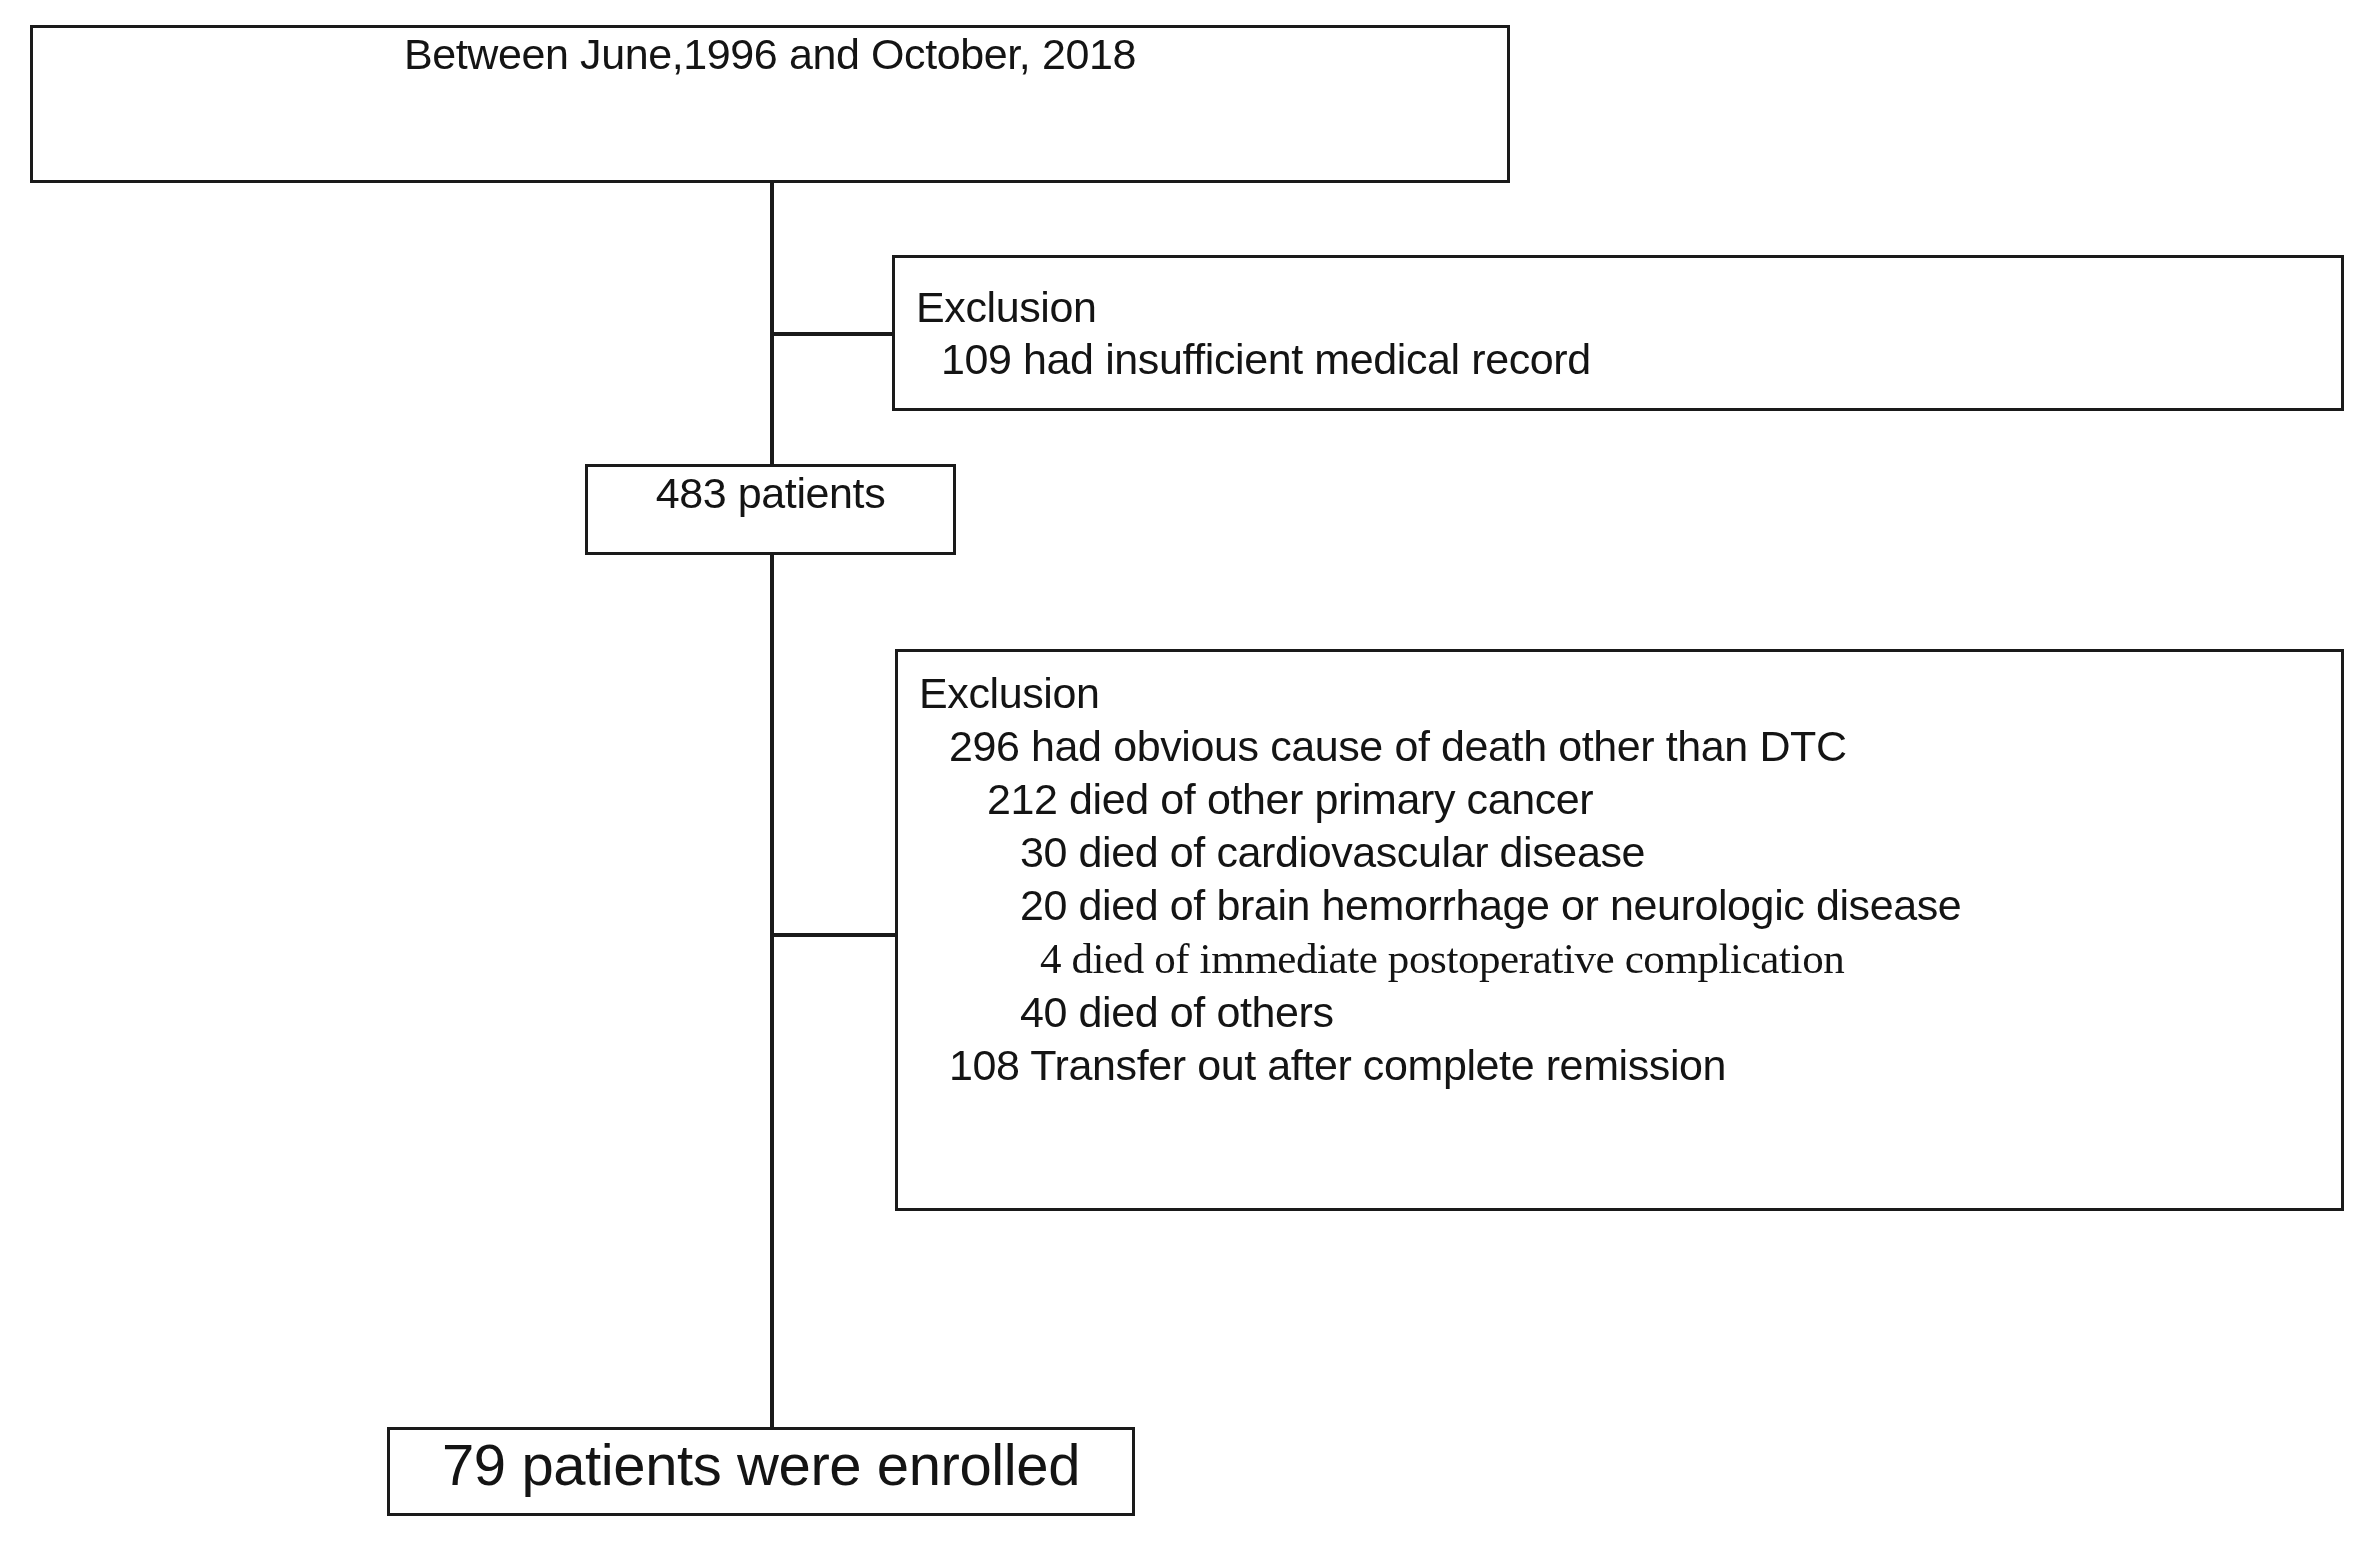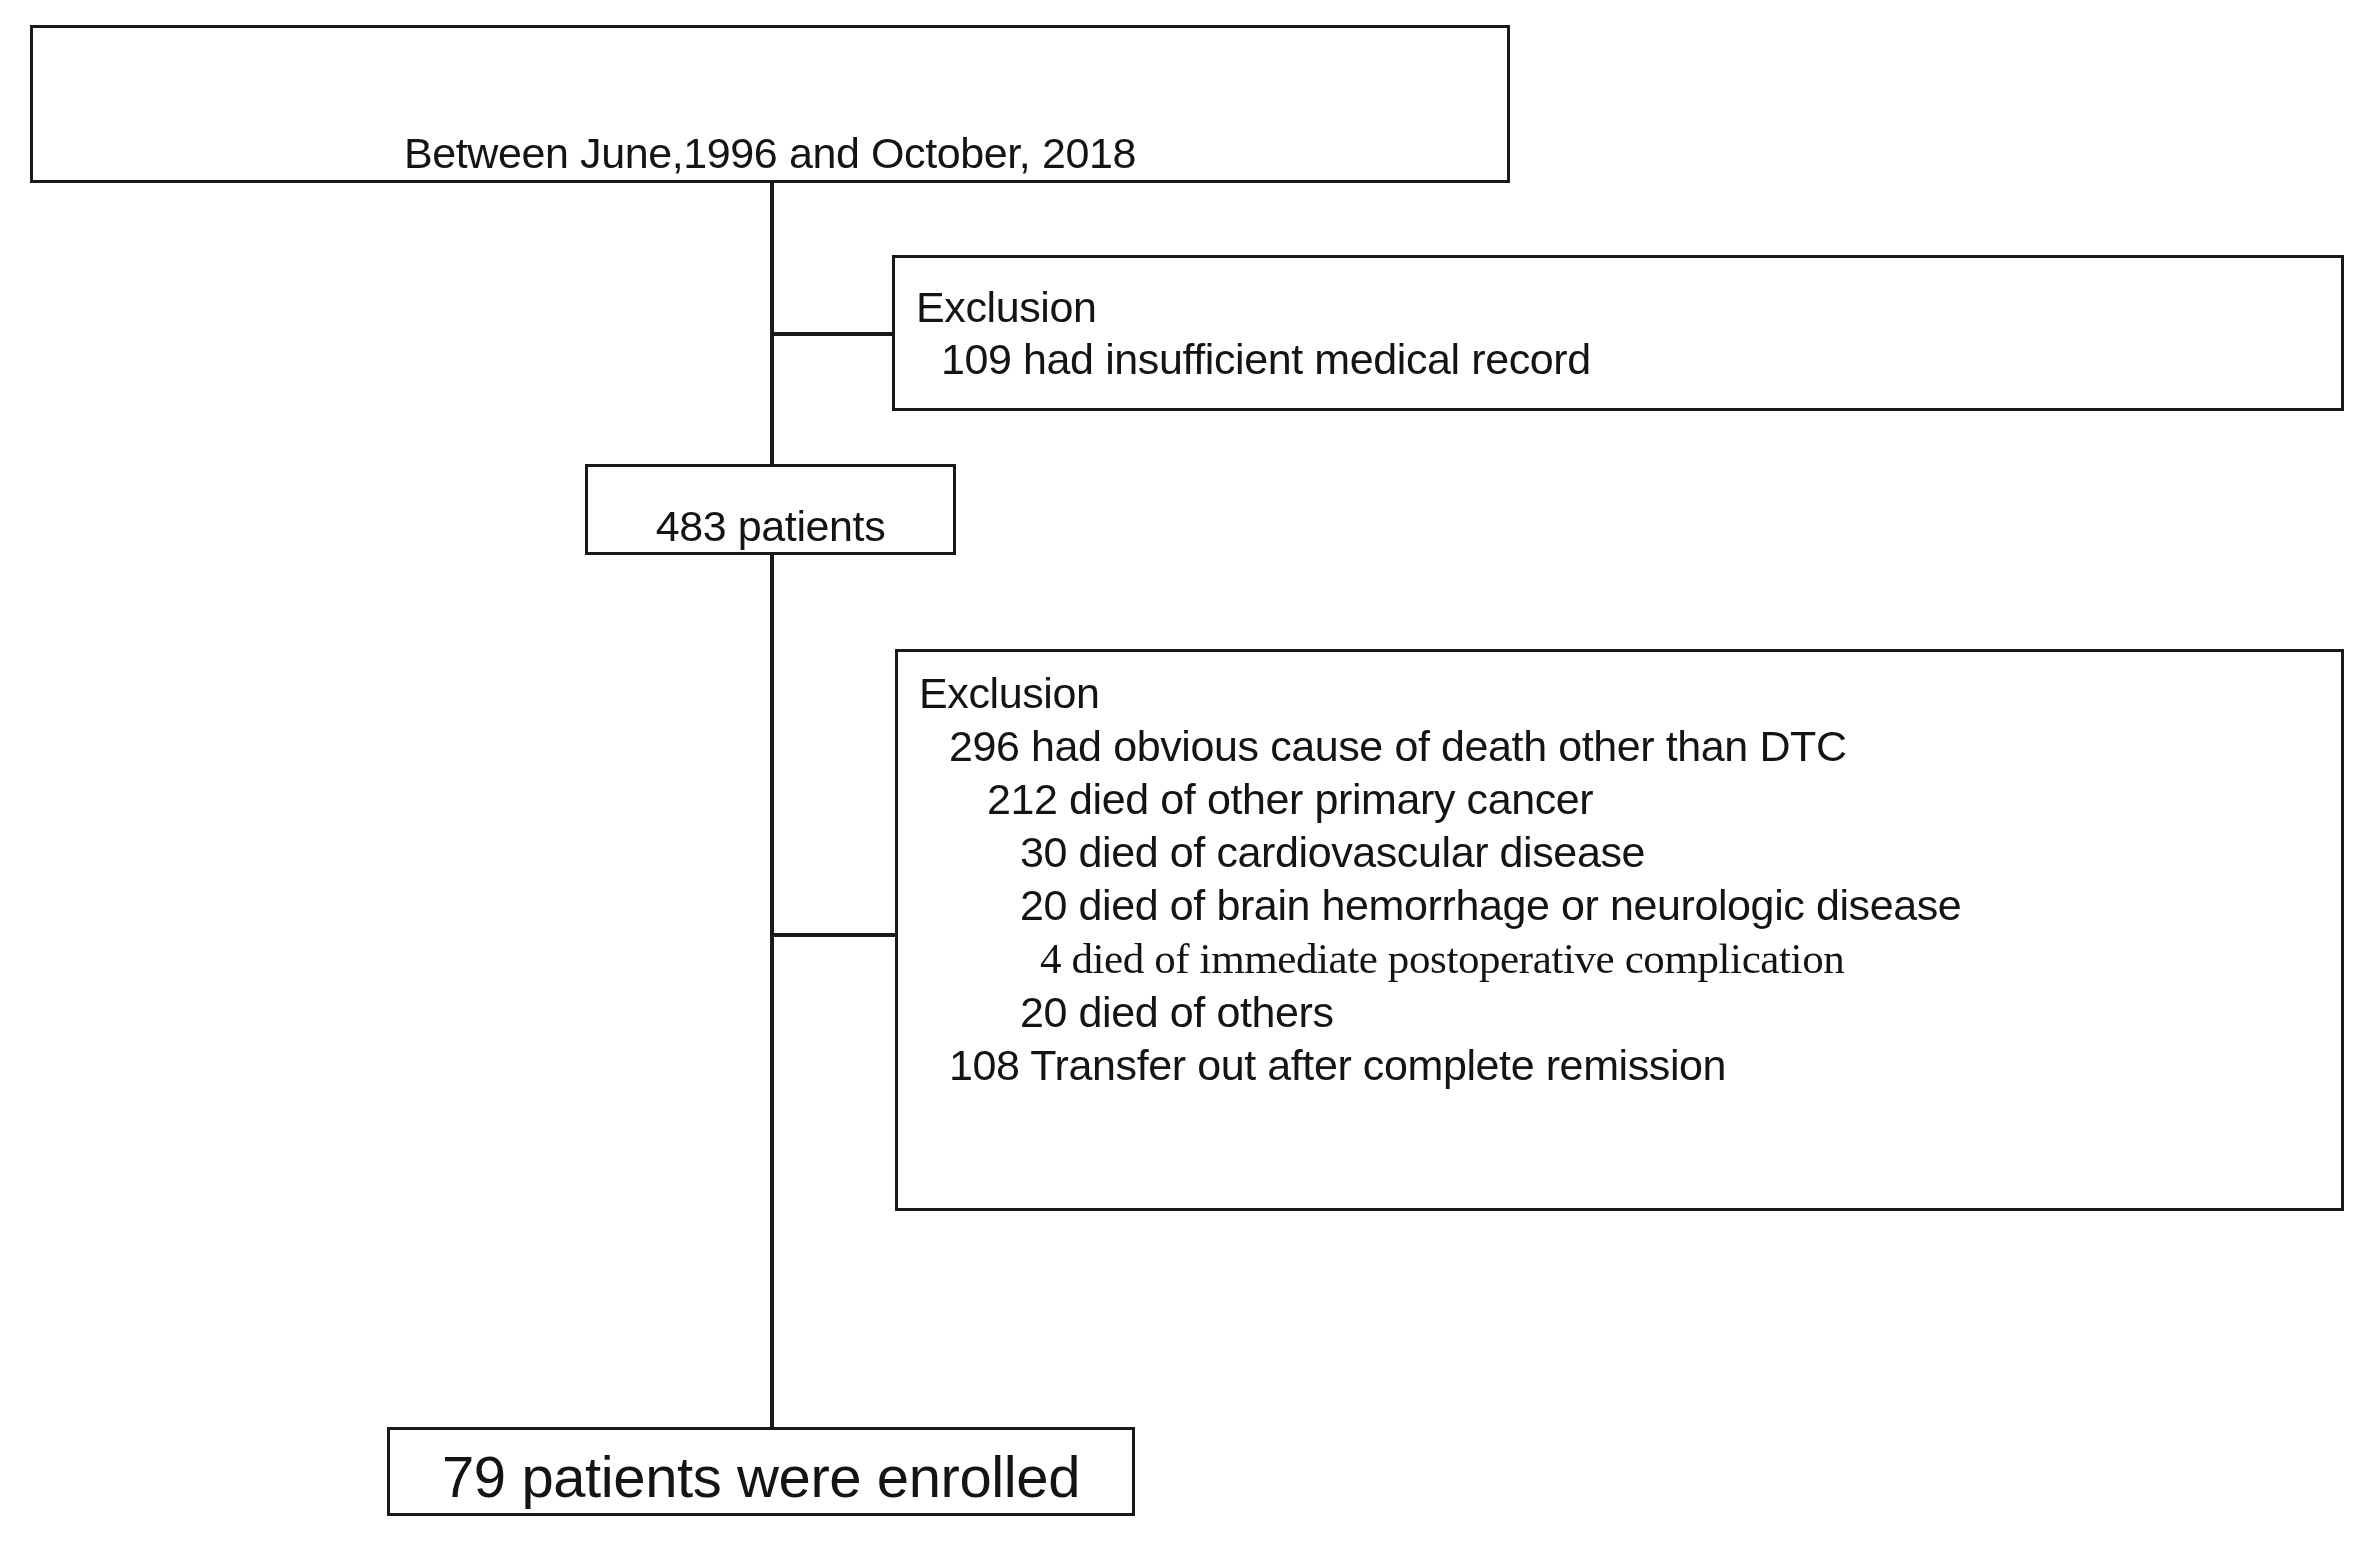--- a/index.html
+++ b/index.html
@@ -19,21 +19,21 @@
   }
 
   
   .fc-box {
     position: absolute;
     box-sizing: border-box;
     border: 3px solid #1a1a1a;
     background: #ffffff;
     display: flex;
     flex-direction: column;
-    justify-content: flex-end;
+    justify-content: space-between;
     z-index: 3;
   }
   .fc-box .line {
     white-space: pre;
     line-height: 1.22;
     letter-spacing: -0.4px;
   }
 
   
   .v-line {
@@ -134,21 +134,21 @@
     <div class="line">483 patients</div>
   </div>
 
   <div class="fc-box" id="box-exclusion-2">
     <div class="line">Exclusion</div>
     <div class="line" style="padding-left:30px;">296 had obvious cause of death other than DTC</div>
     <div class="line" style="padding-left:68px;">212 died of other primary cancer</div>
     <div class="line" style="padding-left:101px;">30 died of cardiovascular disease</div>
     <div class="line" style="padding-left:101px;">20 died of brain hemorrhage or neurologic disease</div>
     <div class="line" style="padding-left:121px;font-family:Liberation Serif, serif;">4 died of immediate postoperative complication</div>
-    <div class="line" style="padding-left:101px;">20 died of others</div>
+    <div class="line" style="padding-left:101px;">40 died of others</div>
     <div class="line" style="padding-left:30px;">108 Transfer out after complete remission</div>
   </div>
 
   <div class="fc-box" id="box-enrolled">
     <div class="line">79 patients were enrolled</div>
   </div>
 
 </div>
 
 

